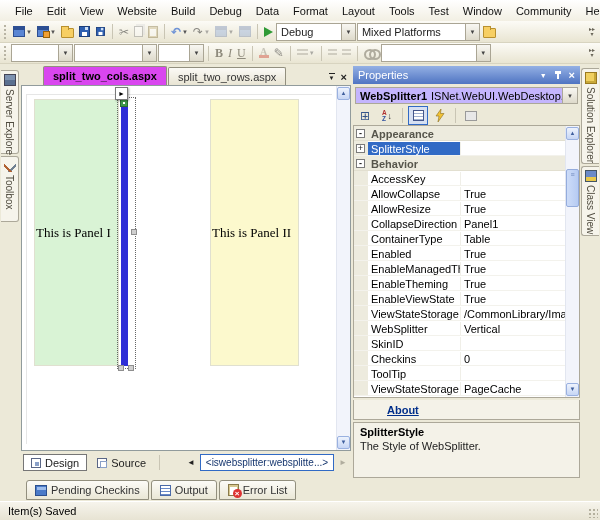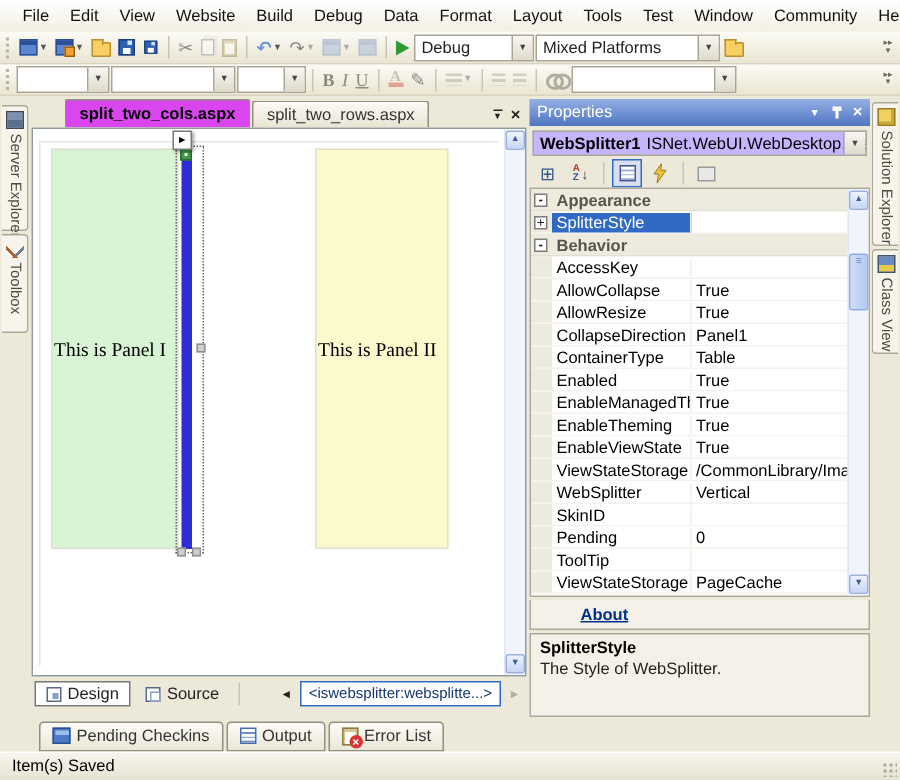--- a/index.html
+++ b/index.html
@@ -139,21 +139,21 @@
   .prow.category { background:#edebde; font-weight:bold; color:#57564c; border-bottom-color:#e2dfd0; }
   .prow.category .pname { width:auto; flex:1; border-right:none; }
   .prow.selected .pname { background:#316ac5; color:#fff; }
   #about-row { position:absolute; left:0; top:334px; right:0; height:20px; background:#f4f2e8;
     border:1px solid #aca899; border-top:none; display:flex; align-items:center; padding:0 5px; }
   #about-link { color:#002e8a; font-weight:bold; text-decoration:underline;margin-left:28px; }
   #desc-pane { position:absolute; left:0; top:356px; right:0; bottom:0; background:#f4f2e8; border:1px solid #aca899; padding:3px 6px; }
   #desc-pane .dtitle { font-weight:bold; margin-bottom:2px; }
   #desc-pane .dtext { color:#222; }
   
-  #bottomtabs { position:absolute; left:0; top:479px; width:600px; height:22px; display:flex; align-items:center; padding-left:26px; }
+  #bottomtabs { position:absolute; left:0; top:479px; width:600px; height:22px; display:flex; align-items:flex-start; padding-left:26px; }
   .btab { margin-top:1px; height:20px; display:flex; align-items:center; gap:4px; padding:0 8px; margin-right:2px;
     border:1px solid #928f7e; border-radius:3px 3px 0 0; background:linear-gradient(#fcfbf7,#eae7d6); color:#333; white-space:nowrap; }
   .i-pending { width:12px; height:11px; background:#4a7ac8; border:1px solid #2b4f8e; position:relative; }
   .i-pending::after { content:""; position:absolute; left:1px; top:1px; width:9px; height:3px; background:#9cbcec; }
   .i-output { width:11px; height:11px; background:#fff; border:1px solid #4a6aa8;
     background-image:repeating-linear-gradient(to bottom,#6a8ac8 0 1px,transparent 1px 3px); background-position:0 2px; }
   .i-error { width:11px; height:12px; background:#d8c890; border:1px solid #8a7a4a; position:relative; }
   .i-error::before { content:""; position:absolute; left:1px; top:2px; width:7px; height:8px; background:#fff; }
   .i-error::after { content:"×"; position:absolute; right:-4px; bottom:-3px; width:9px; height:9px; background:#d33; border-radius:50%;
     color:#fff; font-size:8px; line-height:9px; text-align:center; font-weight:bold; }
@@ -499,21 +499,21 @@
             <span class="pname">WebSplitter</span>
             <span class="pval">Vertical</span>
           </div>
           <div class="prow">
             <span class="gut"></span>
             <span class="pname">SkinID</span>
             <span class="pval"></span>
           </div>
           <div class="prow">
             <span class="gut"></span>
-            <span class="pname">Pending</span>
+            <span class="pname">Checkins</span>
             <span class="pval">0</span>
           </div>
           <div class="prow">
             <span class="gut"></span>
             <span class="pname">ToolTip</span>
             <span class="pval"></span>
           </div>
           <div class="prow">
             <span class="gut"></span>
             <span class="pname">ViewStateStorage</span>

